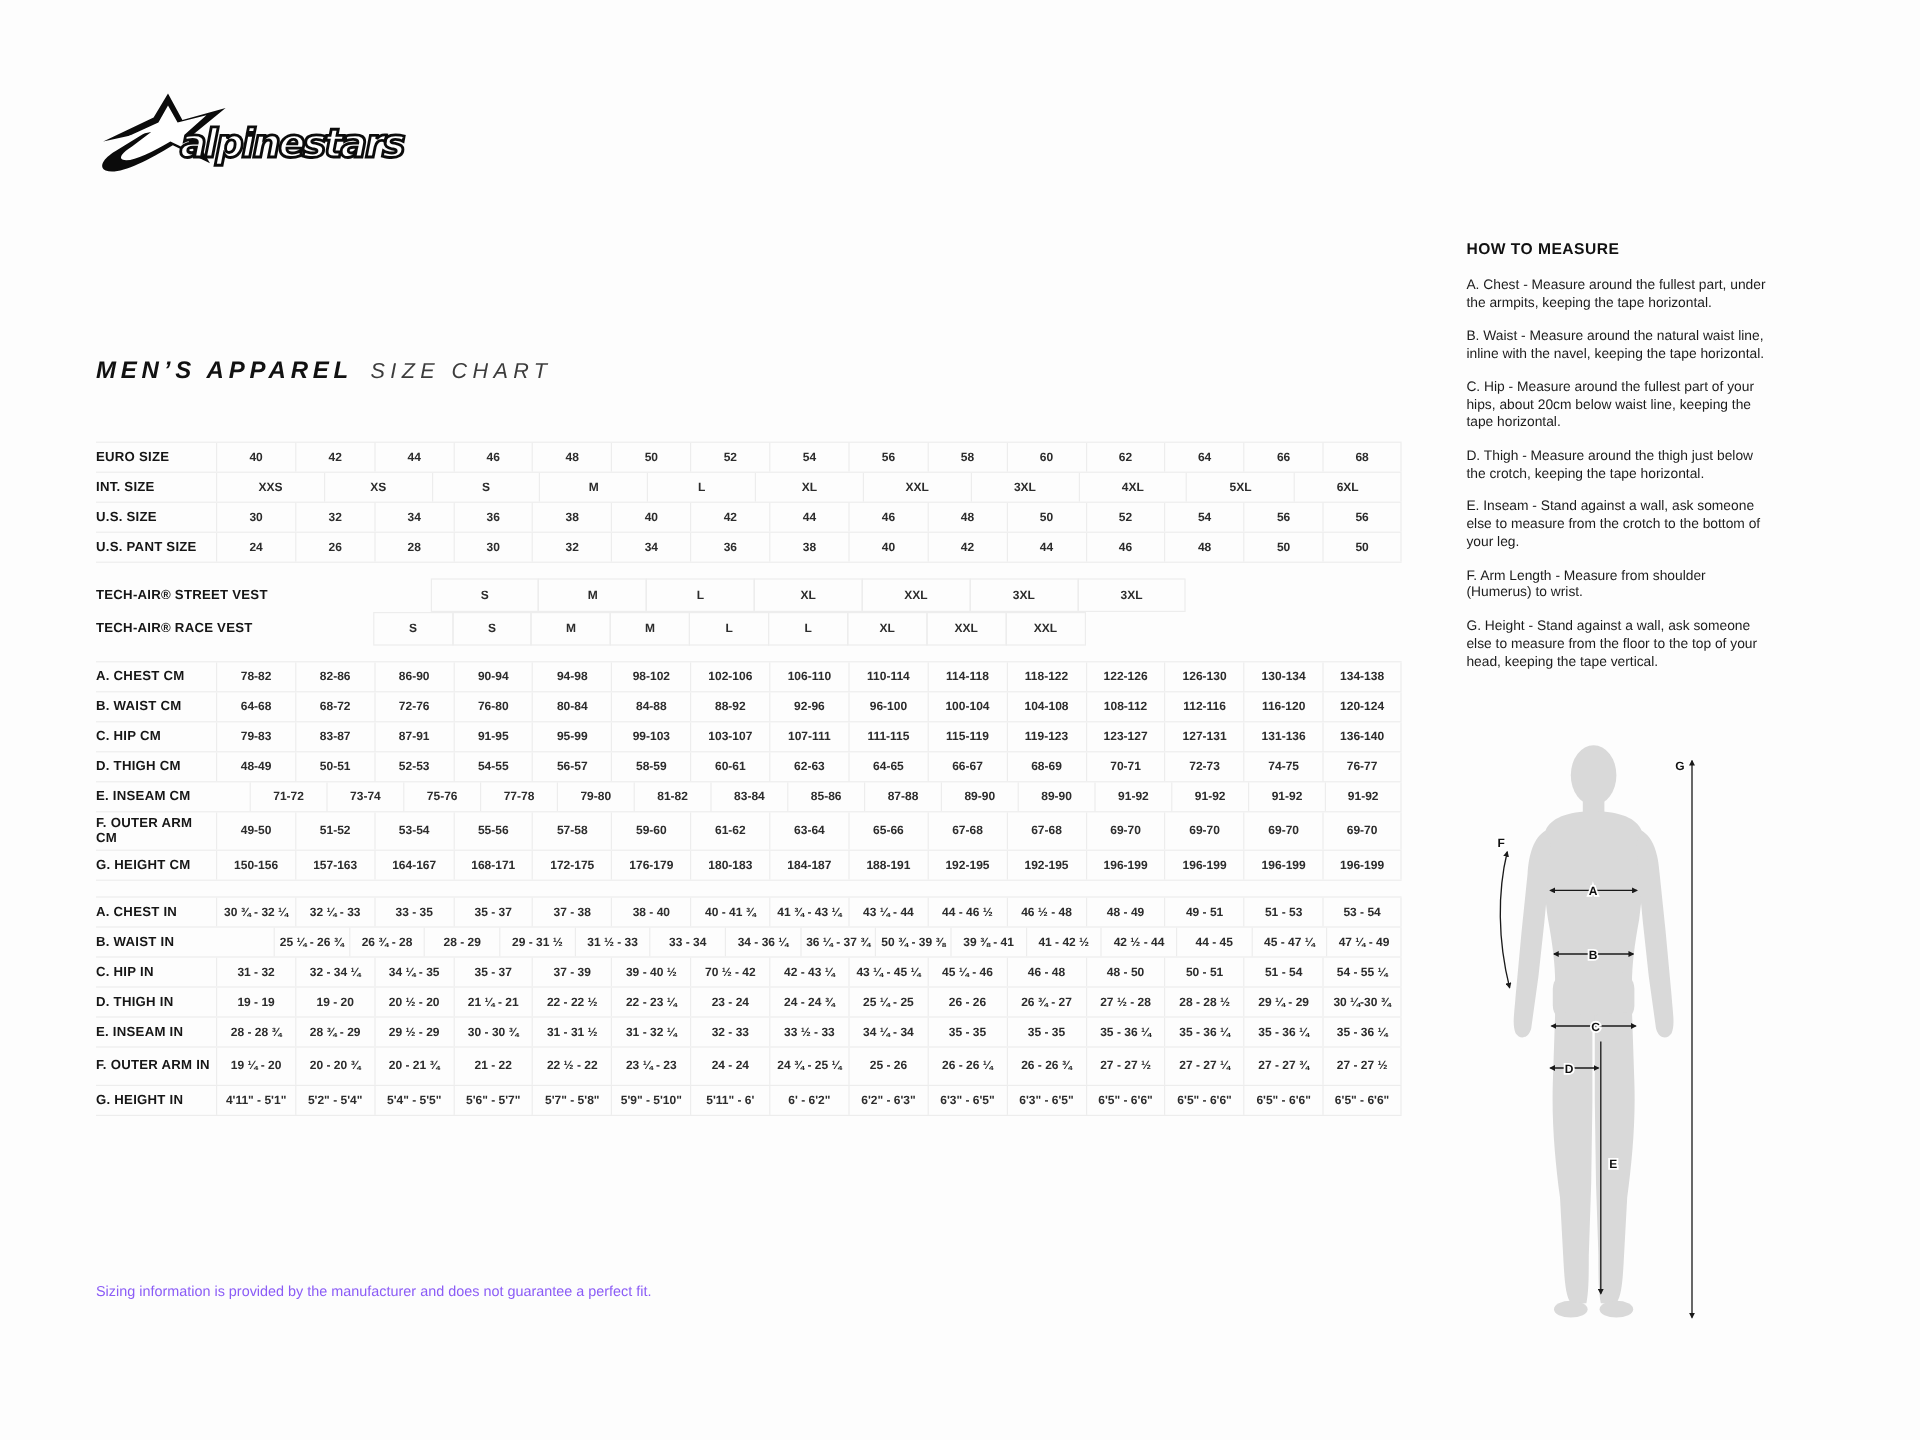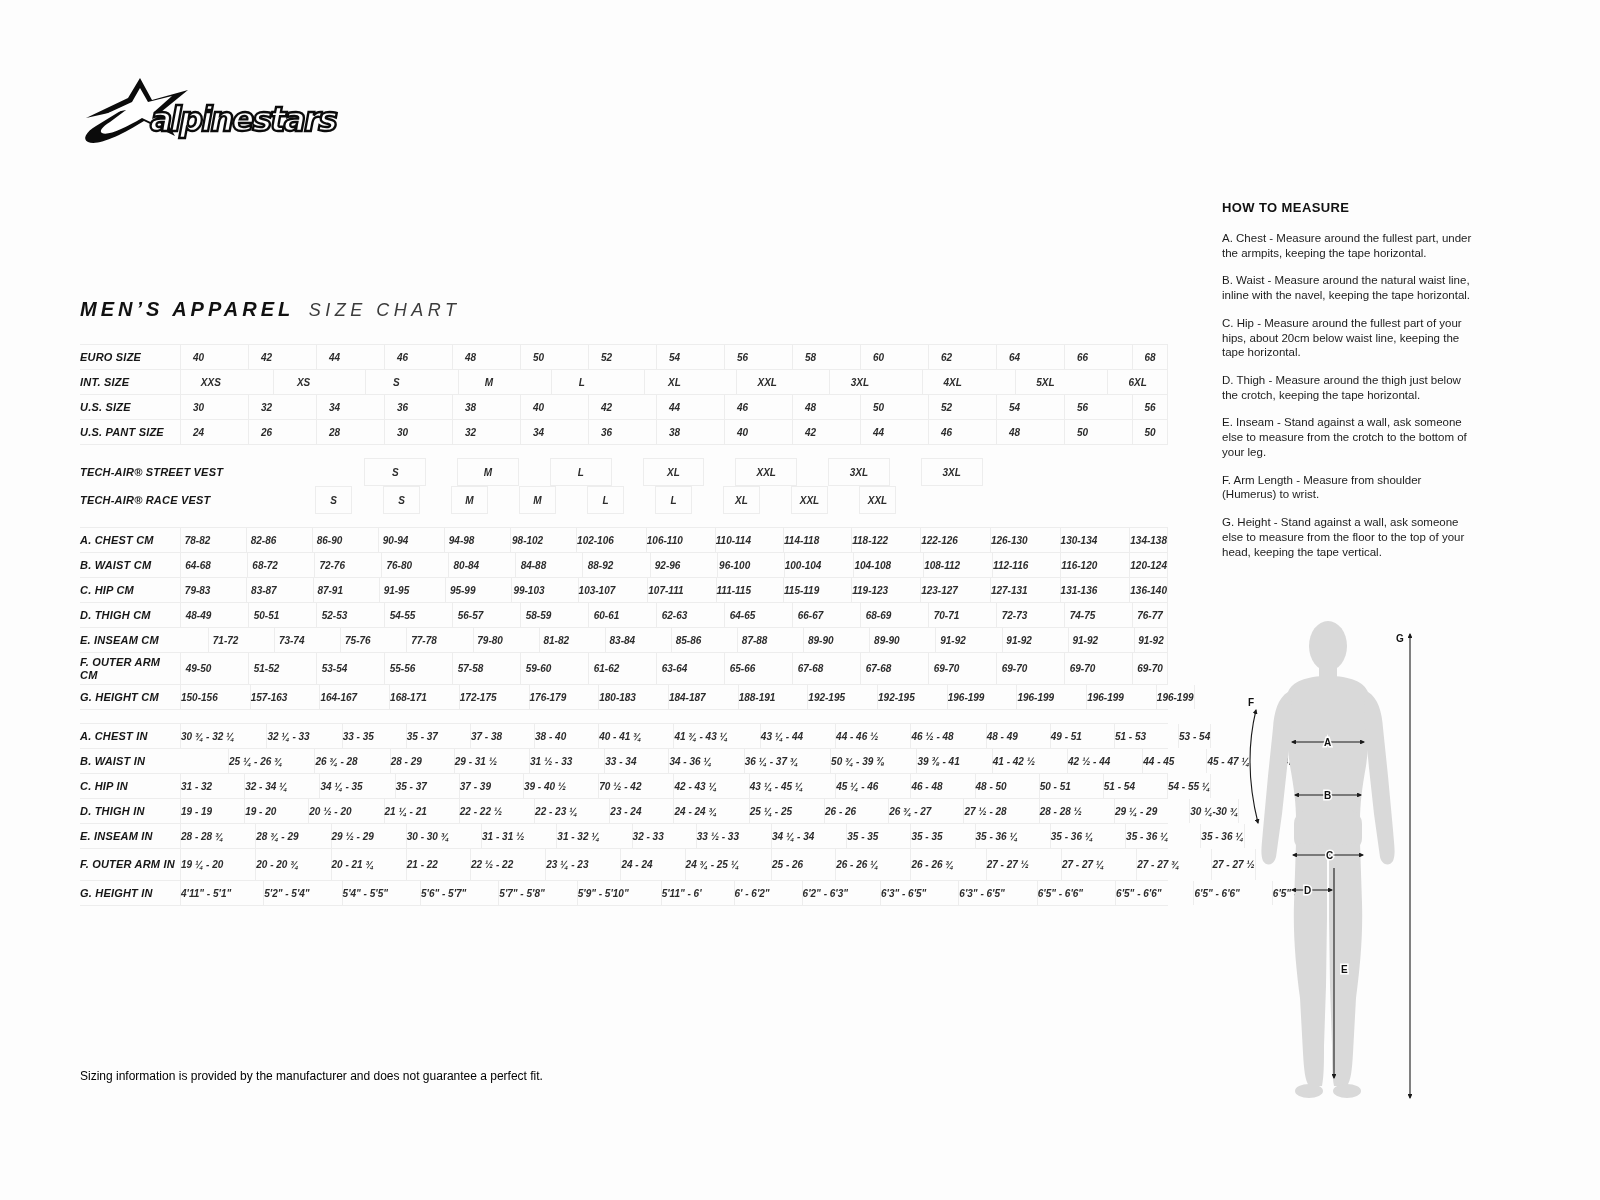--- a/index.html
+++ b/index.html
@@ -13,31 +13,31 @@
   .logo{position:absolute;left:80px;top:74px;width:300px;height:80px;}
   
   .title{position:absolute;left:80px;top:298px;white-space:nowrap;}
   .title .t1{
     font-size:20px;font-weight:bold;font-style:italic;letter-spacing:4px;color:#111;
   }
   .title .t2{
     font-size:18px;font-weight:400;font-style:italic;letter-spacing:4.5px;color:#3c3c3c;margin-left:10px;
   }
   
-  .size-table{position:absolute;left:80px;top:344px;width:1088px;font-style:italic;}
+  .size-table{position:absolute;left:80px;top:368px;width:1088px;}
   .trow{display:flex;align-items:stretch;border-bottom:1px solid #ededed;}
   .trow.bt{border-top:1px solid #ededed;}
   .trow.boxed{border-bottom:none;}
   .tlabel{
     flex:0 0 100px;width:100px;display:flex;align-items:center;
     font-size:11px;font-weight:bold;color:#161616;line-height:1.15;
     letter-spacing:0.2px;
   }
   .boxed .tlabel{white-space:nowrap;overflow:visible;}
-  .tcells{flex:1;display:grid;gap:32px;}
+  .tcells{flex:1;display:grid;}
   .tcell{
     display:flex;align-items:center;justify-content:center;
     font-size:10px;font-weight:bold;color:#2c2c2c;
     height:24px;border-left:1px solid #ededed;white-space:nowrap;
   }
   .tcells .tcell:last-child{border-right:1px solid #ededed;}
   .trow.tall .tcell{height:31px;}
   .trow.boxed .tcell{border:1px solid #ededed;margin-left:-1px;height:26px;}
   .trow.boxed .tcell.ghost{border:none;margin-left:0;}
   .tcell.ghost{border-left:none;}
@@ -52,21 +52,21 @@
   }
   
   .figure{position:absolute;left:1240px;top:618px;width:190px;height:490px;}
   .figure svg{display:block;}
   .fig-letter{
     font-size:10px;font-weight:bold;fill:#111;
     paint-order:stroke;stroke:#ffffff;stroke-width:3px;
     font-family:"Liberation Sans", sans-serif;
   }
   
-  .footer{position:absolute;left:80px;top:1068px;font-size:12px;line-height:1.4;color:#000000;}
+  .footer{position:absolute;left:80px;top:1068px;font-size:12px;line-height:1.4;color:#8b5cf6;}
 </style>
 </head>
 <body>
 
 <div class="logo">
   <svg width="300" height="80" viewBox="0 0 300 80">
     <path d="M60,4 L72,26 L108,16 L81,38 L95,62 L64,47 C40,62 18,72 8,68 C2,65 6,58 16,52 L42,36 L6,44 L48,24 Z" fill="#0b0b0b"></path>
     <path d="M60,14 L68,28 L92,22 L74,38 L83,54 L62,44 C45,54 28,62 22,59 C19,57 22,53 30,48 L46,36 L26,40 L52,28 Z" fill="#ffffff"></path>
     <text x="70" y="57" font-family="DejaVu Sans, sans-serif" font-size="33" font-weight="bold" font-style="italic" letter-spacing="-2" fill="#ffffff" stroke="#0b0b0b" stroke-width="2.4">alpinestars</text>
   </svg>

